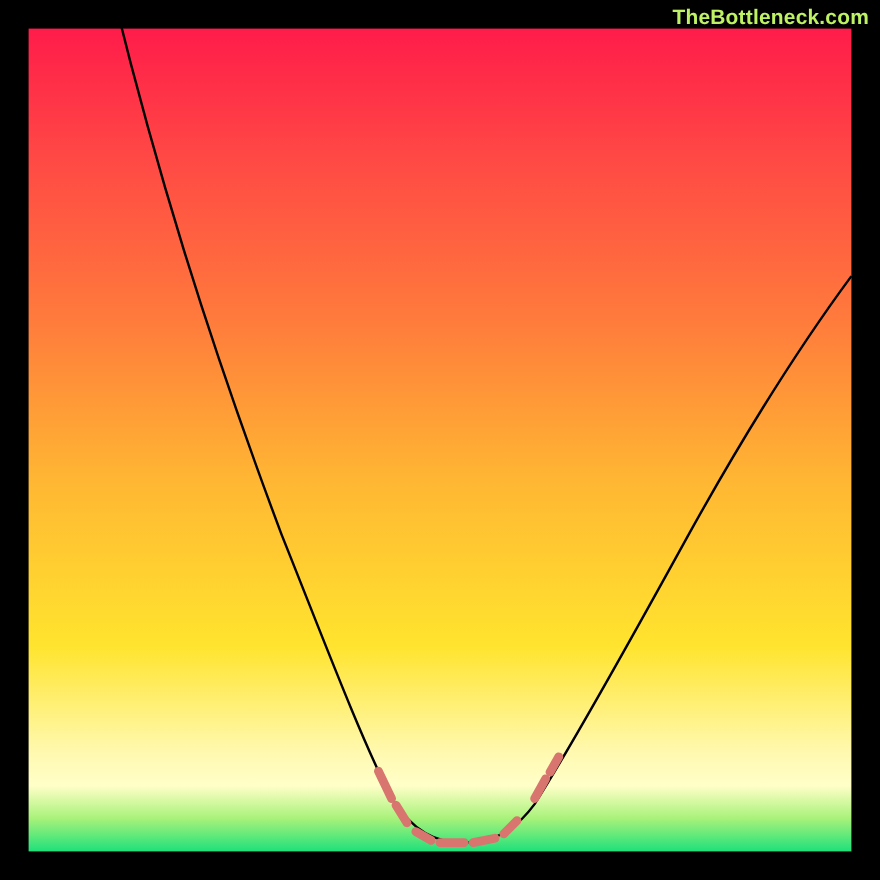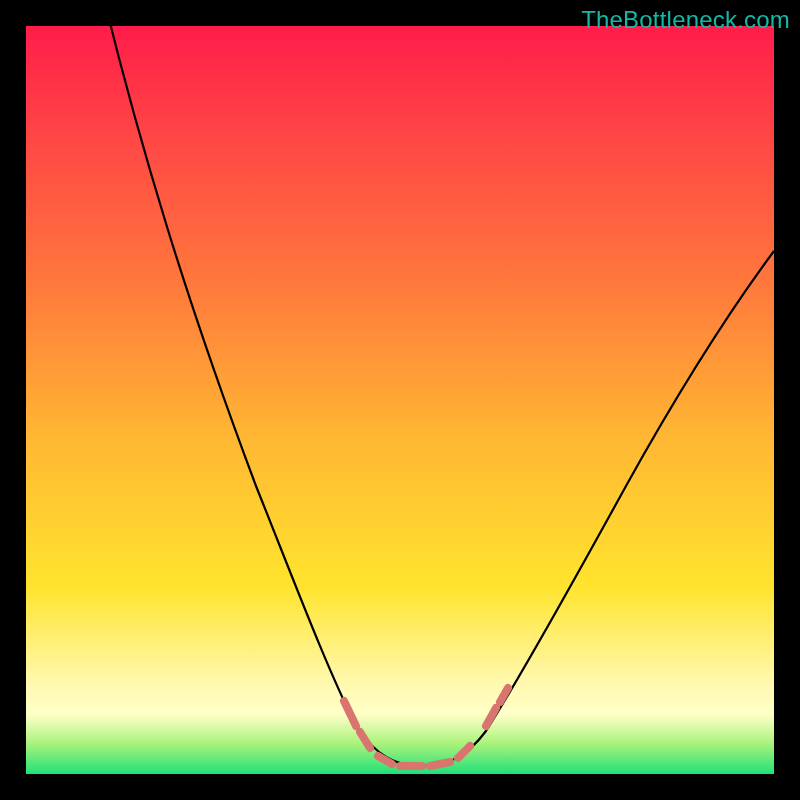--- a/index.html
+++ b/index.html
@@ -28,23 +28,23 @@
       #fff9b0 88%,
       #ffffc8 92%,
       #a8f27a 96%,
       #1fe07a 100%
     );
   }
   .watermark {
     position: absolute;
     top: 6px;
     right: 10px;
-    color: #14b8a6;
-    font-size: 24px;
-    font-weight: 400;
+    color: #bef264;
+    font-size: 19px;
+    font-weight: 700;
     letter-spacing: 0.2px;
     pointer-events: none;
     user-select: none;
   }
   svg.curve {
     position: absolute;
     left: 0;
     top: 0;
     width: 748px;
     height: 748px;

